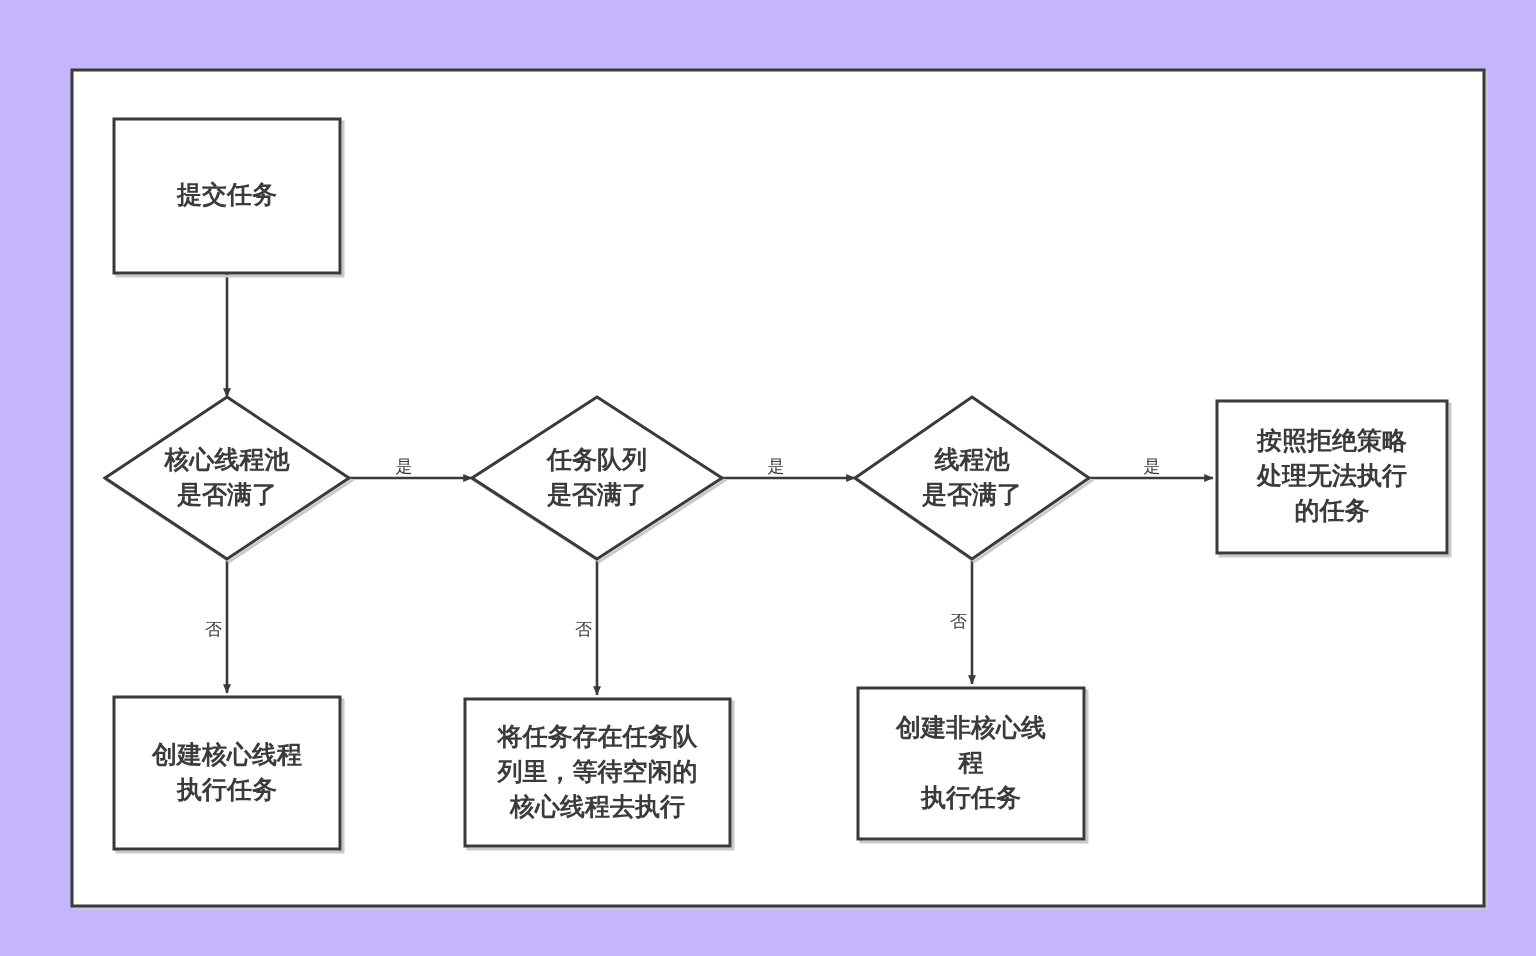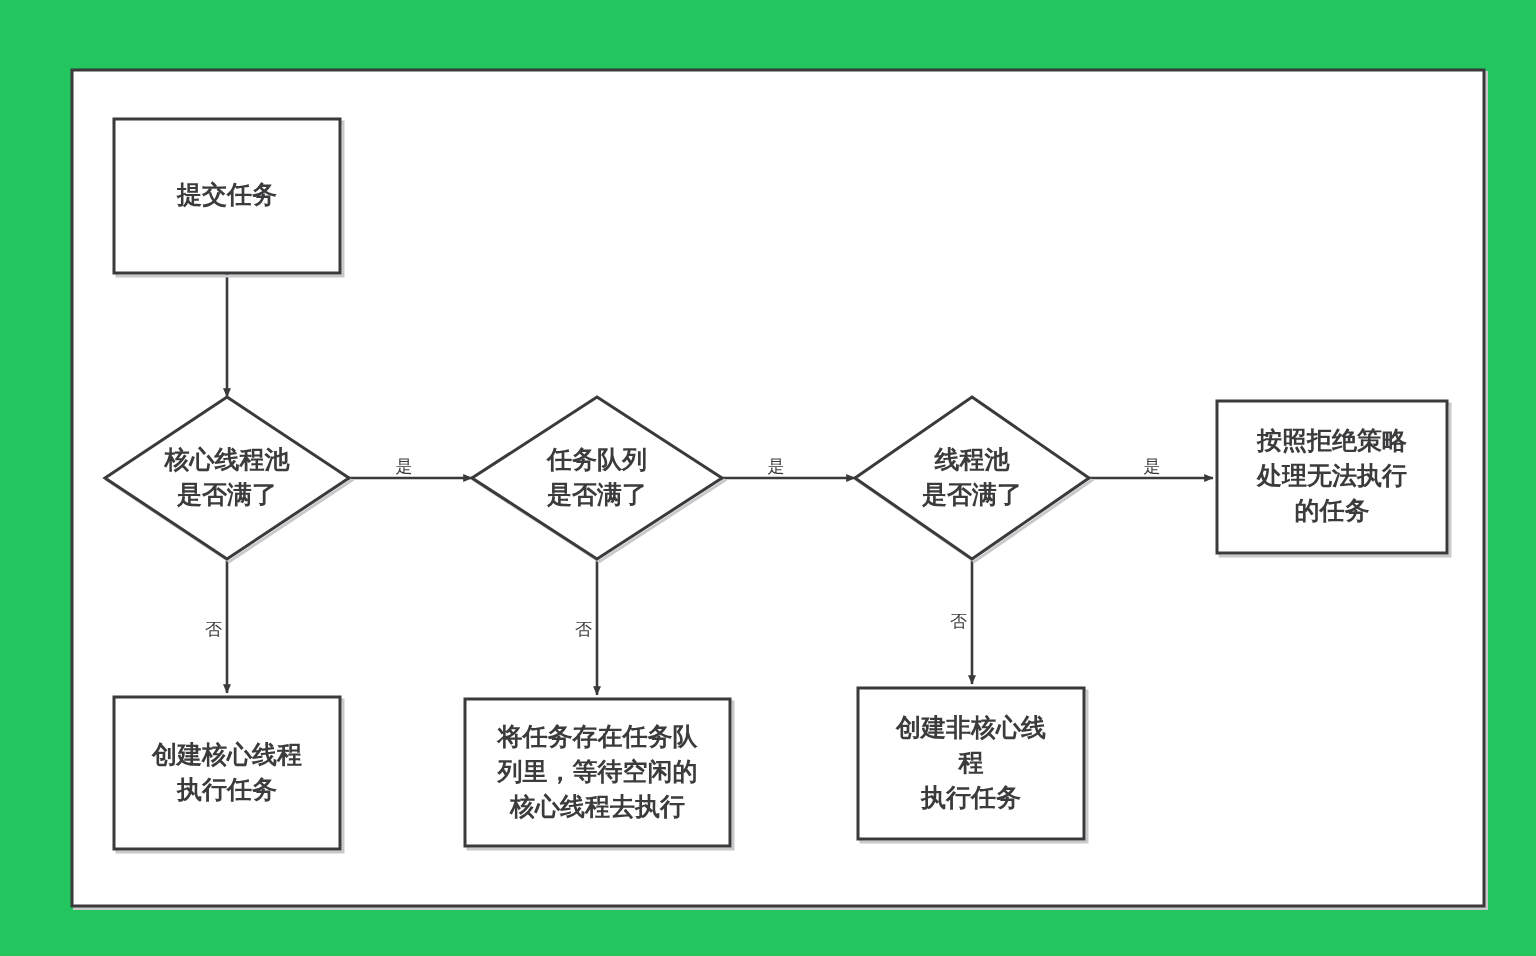--- a/index.html
+++ b/index.html
@@ -10,21 +10,21 @@
   body {
     width: 1536px;
     height: 956px;
     font-family: "Liberation Sans", "DejaVu Sans", sans-serif;
     overflow: hidden;
   }
   #canvas {
     position: relative;
     width: 1536px;
     height: 956px;
-    background: #22c55e;
+    background: #c4b5fd;
     text-align: right;
   }
   svg#flow {
     position: absolute;
     left: 0;
     top: 0;
     width: 1536px;
     height: 956px;
     display: block;
   }

